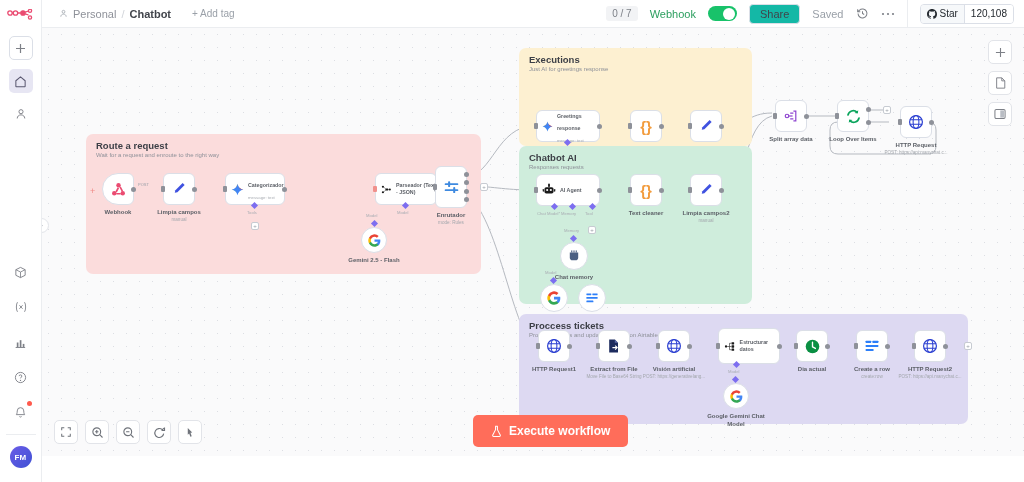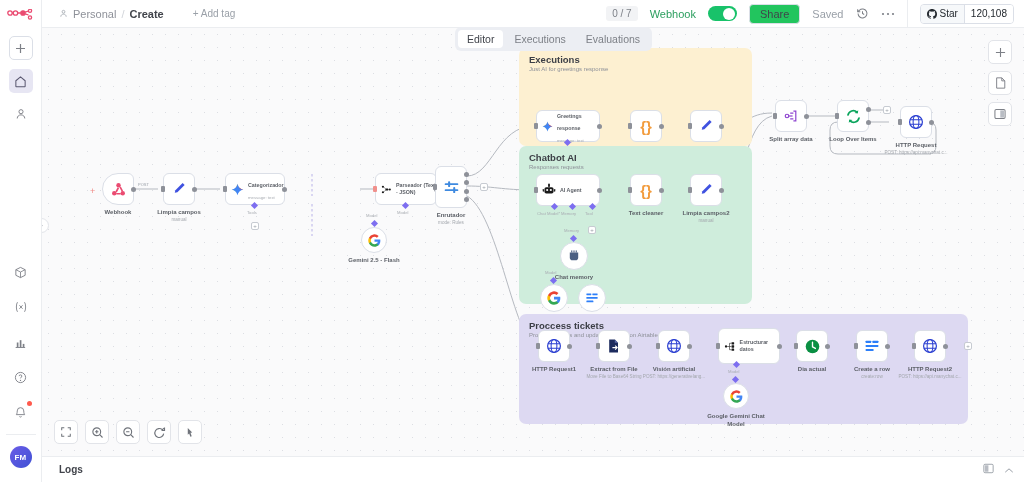--- a/index.html
+++ b/index.html
@@ -40,34 +40,34 @@
   
   #header {
     position:absolute; left:42px; top:0; right:0; height:28px;
     background:#fff; border-bottom:1px solid #ebedf0;
     display:flex; align-items:center; z-index:30;
   }
   .crumbs { display:flex; align-items:center; gap:5px; padding-left:17px; }
   .crumb-personal { color:#8e9199; font-size:11px; }
   .crumb-sep { color:#d2d5da; font-size:11px; }
   .crumb-name { color:#41444b; font-size:11px; font-weight:bold; }
-  .add-tag { color:#9aa0a8; font-size:10px; margin-left:24px; }
+  .add-tag { color:#9aa0a8; font-size:10px; margin-left:16px; }
   .hdr-right { margin-left:auto; display:flex; align-items:center; gap:12px; padding-right:10px; }
   .counter {
     font-size:10px; color:#7d8087; background:#f2f3f5;
     border-radius:3px; padding:2px 6px;
   }
   .active-label { font-size:11px; color:#2b9e5e; }
   .toggle {
     width:29px; height:15px; border-radius:8px; background:#18c26a; position:relative;
   }
   .toggle .knob { position:absolute; top:1.5px; right:1.5px; width:12px; height:12px; border-radius:50%; background:#fff; }
   .btn-outline {
     font-size:11px; color:#41444b; border:1px solid #dbdfe7;
-    border-radius:4px; padding:3px 10px; background:#22c55e;
+    border-radius:4px; padding:3px 10px; background:#14b8a6;
   }
   .saved { font-size:11px; color:#9aa0a8;text-align:right; }
   .icon-btn { color:#7d8087; display:flex; align-items:center; }
   .hdr-divider { width:1px; height:28px; background:#ebedf0; }
   .star-group { display:flex; align-items:center; border:1px solid #dbdfe7; border-radius:4px; overflow:hidden; height:20px; }
   .star-left { display:flex; align-items:center; gap:3px; padding:0 6px; font-size:10px; color:#24292f; height:100%; background:#f6f8fa; }
   .star-count { padding:0 6px; font-size:10px; color:#24292f; height:100%; display:flex; align-items:center; border-left:1px solid #dbdfe7; background:#fff; }
 
   
   #tabs {
@@ -246,21 +246,21 @@
   </div>
 
   <div id="header">
     <div class="crumbs">
       <svg width="9" height="9" viewBox="0 0 14 14">
           <circle cx="7" cy="4.3" r="2.2" fill="none" stroke="#9aa0a8" stroke-width="1.2"></circle>
           <path d="M2.8 12c0-2.4 1.9-4 4.2-4s4.2 1.6 4.2 4" fill="none" stroke="#9aa0a8" stroke-width="1.2"></path>
         </svg>
       <span class="crumb-personal">Personal</span>
       <span class="crumb-sep">/</span>
-      <span class="crumb-name">Create</span>
+      <span class="crumb-name">Chatbot</span>
       <span class="add-tag">+ Add tag</span>
     </div>
     <div class="hdr-right">
       <span class="counter">0 / 7</span>
       <span class="active-label">Webhook</span>
       <span class="toggle">
           <span class="knob"></span>
         </span>
       <span class="btn-outline">Share</span>
       <span class="saved">Saved</span>
@@ -284,25 +284,20 @@
           <svg width="10" height="10" viewBox="0 0 16 16">
               <path fill="#24292f" d="M8 0C3.6 0 0 3.6 0 8a8 8 0 0 0 5.5 7.6c.4.1.5-.2.5-.4v-1.4c-2.2.5-2.7-1-2.7-1-.4-1-.9-1.2-.9-1.2-.7-.5.1-.5.1-.5.8.1 1.2.8 1.2.8.7 1.2 1.9.9 2.4.7.1-.5.3-.9.5-1.1-1.8-.2-3.6-.9-3.6-3.9 0-.9.3-1.6.8-2.1-.1-.2-.4-1 .1-2.1 0 0 .7-.2 2.2.8a7.6 7.6 0 0 1 4 0c1.5-1 2.2-.8 2.2-.8.5 1.1.2 1.9.1 2.1.5.5.8 1.2.8 2.1 0 3-1.8 3.7-3.6 3.9.3.3.5.8.5 1.5v2.2c0 .2.1.5.6.4A8 8 0 0 0 16 8c0-4.4-3.6-8-8-8z"></path>
             </svg>
           <span>Star</span>
         </span>
         <span class="star-count">120,108</span>
       </span>
     </div>
   </div>
 
-  <div id="tabs">
-    <span class="tab sel">Editor</span>
-    <span class="tab">Executions</span>
-    <span class="tab">Evaluations</span>
-  </div>
 
   <div id="canvas">
 
     <svg class="wires" viewBox="0 0 982 428">
       <g stroke="#b5b9c0" stroke-width="1" fill="none">
 
         <path d="M92 161 h24"></path>
         <path d="M153 161 h25"></path>
         <path d="M215 161 h28" stroke="#f0908c"></path>
         <path d="M318 161 h25"></path>
@@ -338,20 +333,24 @@
         <path d="M270 176 v32"></path>
         <path d="M511 146 v14"></path>
         <path d="M512 178 v34"></path>
         <path d="M530 178 v26"></path>
         <path d="M530 218 v30"></path>
         <path d="M550 178 v62"></path>
         <path d="M694 332 v24"></path>
       </g>
     </svg>
 
+    <div class="group" id="g-route">
+      <span class="g-title">Route a request</span>
+      <span class="g-sub">Wait for a request and enroute to the right way</span>
+    </div>
 
     <div class="node" style="left:60px;top:145px;">
       <div class="nbox trigger">
         <svg width="17" height="17" viewBox="0 0 20 20">
             <g fill="#ea4b71">
               <circle cx="10" cy="5" r="2.6"></circle>
               <circle cx="5" cy="14.5" r="2.6"></circle>
               <circle cx="15" cy="14.5" r="2.6"></circle>
               <path d="M9 7.4 6.3 12.4l1.7 1 2.7-5zM11 7.4l2.7 5 1.7-1-2.7-5zM7.4 14h5.2v2H7.4z"></path>
             </g>
@@ -789,20 +788,28 @@
             <path d="M12.4 1.6v3.2H9.2" fill="none" stroke="#6f737a" stroke-width="1.2"></path>
           </svg>
       </div>
       <div class="ctl">
         <svg width="12" height="13" viewBox="0 0 14 14">
             <path d="M4.4 1.8 9.6 7l-2 .4L9 11.4l-1.6.7-1.4-4-1.6 1.4z" fill="#6f737a"></path>
           </svg>
       </div>
     </div>
 
+    <div id="execute">
+      <svg width="11" height="13" viewBox="0 0 14 16">
+          <g fill="none" stroke="#fff" stroke-width="1.3">
+            <path d="M5.4 1.2h3.2M5.8 1.2v4.4L2.3 12.3a1.3 1.3 0 0 0 1.1 2h7.2a1.3 1.3 0 0 0 1.1-2L8.2 5.6V1.2"></path>
+          </g>
+        </svg>
+      <span>Execute workflow</span>
+    </div>
 
     <div id="rightcontrols">
       <div class="rctl">
         <svg width="11" height="11" viewBox="0 0 12 12">
             <path d="M6 1v10M1 6h10" stroke="#7d8087" stroke-width="1.2"></path>
           </svg>
       </div>
       <div class="rctl">
         <svg width="11" height="12" viewBox="0 0 12 14">
             <path d="M1.5 1h6l3.5 3.5V13h-9.5z" fill="none" stroke="#7d8087" stroke-width="1.1"></path>
@@ -811,30 +818,14 @@
       </div>
       <div class="rctl">
         <svg width="12" height="12" viewBox="0 0 13 13">
             <rect x="1" y="1.5" width="11" height="10" rx="1.4" fill="none" stroke="#7d8087" stroke-width="1.1"></rect>
             <rect x="6.8" y="2.6" width="4" height="7.8" fill="#b9bdc4"></rect>
           </svg>
       </div>
     </div>
   </div>
 
-  <div id="logs">
-    <span class="logs-label">Logs</span>
-    <span class="logs-right">
-      <span>
-        <svg width="11" height="11" viewBox="0 0 13 13">
-            <rect x="1" y="1.5" width="11" height="10" rx="1.4" fill="none" stroke="#9aa0a8" stroke-width="1.1"></rect>
-            <rect x="2.2" y="2.7" width="4.2" height="7.6" fill="#b9bdc4"></rect>
-          </svg>
-      </span>
-      <span>
-        <svg width="10" height="7" viewBox="0 0 12 8">
-            <path d="M1.5 6 6 2l4.5 4" fill="none" stroke="#9aa0a8" stroke-width="1.2"></path>
-          </svg>
-      </span>
-    </span>
-  </div>
 
 </div>
 
 </body></html>

